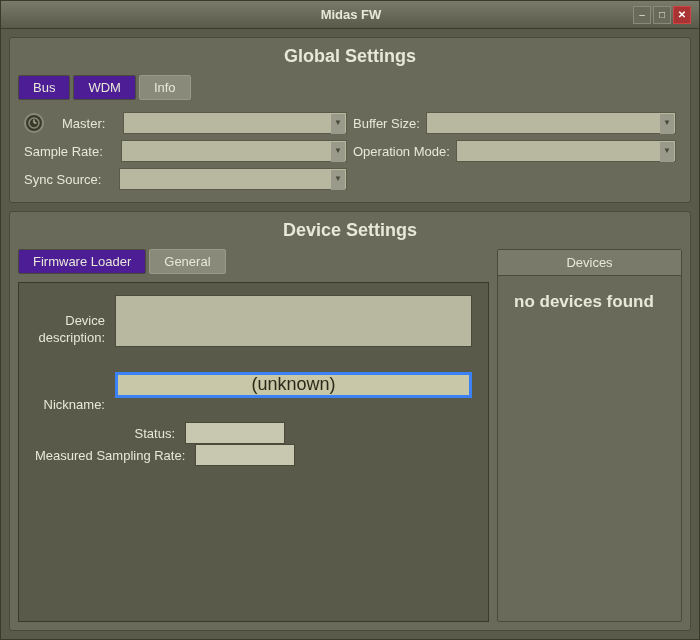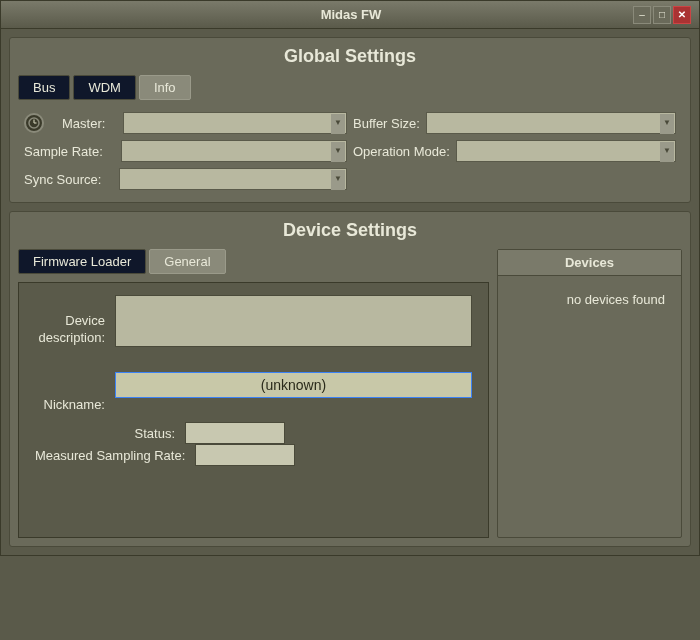--- a/index.html
+++ b/index.html
@@ -8,21 +8,21 @@
       height: 640px;
       background: #5a5a4a;
       font-family: Arial, sans-serif;
       font-size: 13px;
       color: #e8e8d8;
       overflow: hidden;
     }
 
     .window {
       width: 700px;
-      height: 556px;
+      height: 640px;
       background: #5a5a4a;
       border: 1px solid #3a3a2a;
       display: flex;
       flex-direction: column;
     }
 
     .title-bar {
       background: linear-gradient(to bottom, #7a7a6a, #5a5a4a);
       height: 28px;
       display: flex;
@@ -89,21 +89,21 @@
     }
 
     .tab-bar {
       display: flex;
       gap: 3px;
       margin-bottom: 8px;
     }
 
     .tab-btn {
       padding: 4px 14px;
-      background: #0f172a;
+      background: #4c1d95;
       border: 1px solid #4a4a3a;
       color: #e8e8d8;
       font-size: 13px;
       cursor: pointer;
       border-radius: 2px;
     }
 
     .tab-btn.active {
       background: #8a8a7a;
       border-color: #9a9a8a;
@@ -138,49 +138,49 @@
       background: #6a6a5a;
       border: 1px solid #4a4a3a;
       border-radius: 2px;
       flex: 1;
     }
 
     .devices-header {
       background: #7a7a6a;
       text-align: center;
       padding: 5px;
-      font-weight: bold;
+      font-weight: normal;
       border-bottom: 1px solid #4a4a3a;
       color: #e8e8d8;
     }
 
     .devices-body {
       padding: 16px;
-      text-align: right;
-      color: #e8e8d8;
-      font-weight: normal;
-      font-size: 13px;
+      text-align: left;
+      color: #e8e8d8;
+      font-weight: bold;
+      font-size: 17px;
     }
 
     .text-input-small {
       height: 22px;
       background: #c8c8b0;
       border: 1px solid #4a4a3a;
       padding: 0 4px;
       font-size: 12px;
       color: #2a2a1a;
       width: 100px;
     }
 
     .nickname-input {
       height: 26px;
       background: #c8c8a8;
-      border: 1px solid #3b82f6;
+      border: 3px solid #3b82f6;
       padding: 0 16px;
-      font-size: 14px;
+      font-size: 18px;
       color: #2a2a1a;
       width: 100%;
       text-align: center;
     }
 
     .textarea-input {
       width: 100%;
       height: 52px;
       background: #b8b8a0;
       border: 1px solid #4a4a3a;

